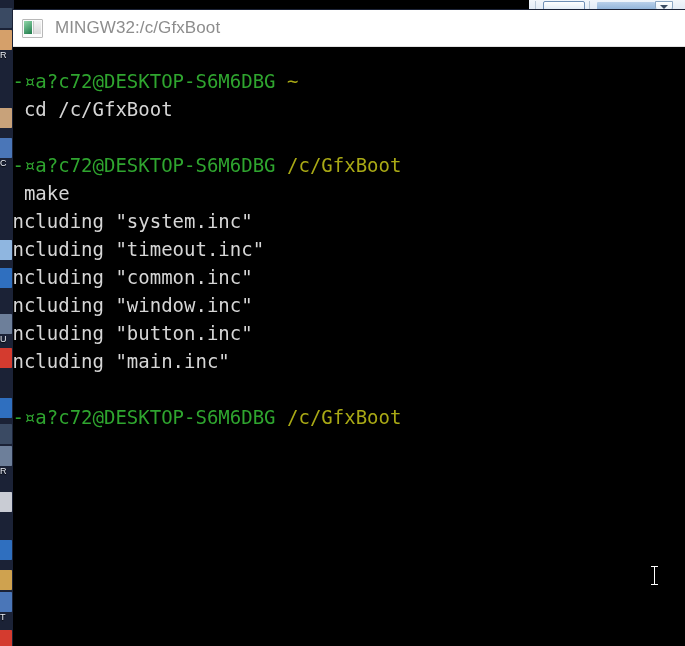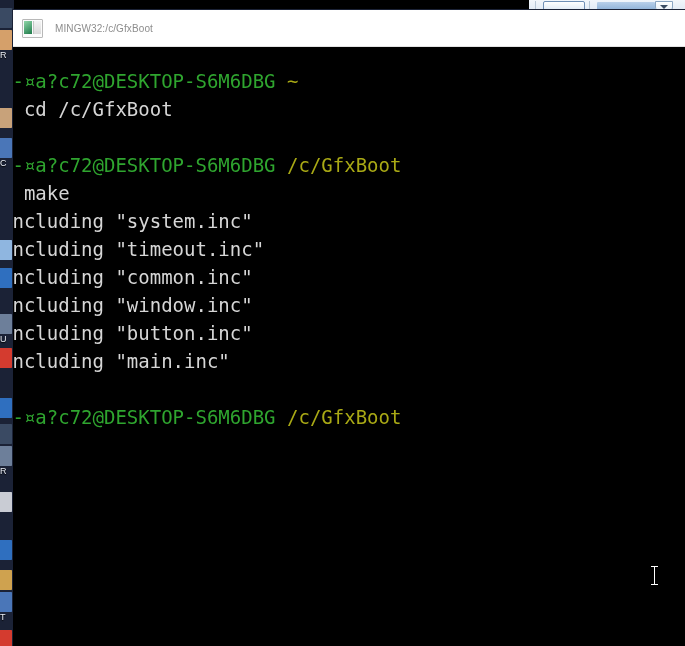--- a/index.html
+++ b/index.html
@@ -143,21 +143,21 @@
   }
   #app-icon .icon-right {
     position: absolute;
     left: 10px; top: 1px;
     width: 7px; height: 13px;
     background: linear-gradient(#f4f4f4, #d9d9d9);
     border-left: 1px solid #c6c6c6;
   }
   #title-text {
     margin-left: 12px;
-    font-size: 10px;
+    font-size: 17px;
     color: #8d8d8d;
     font-family: "Liberation Sans", sans-serif;
     letter-spacing: 0.1px;
     white-space: nowrap;
   }
 
   
   #term-body {
     position: relative;
     height: 599px;

